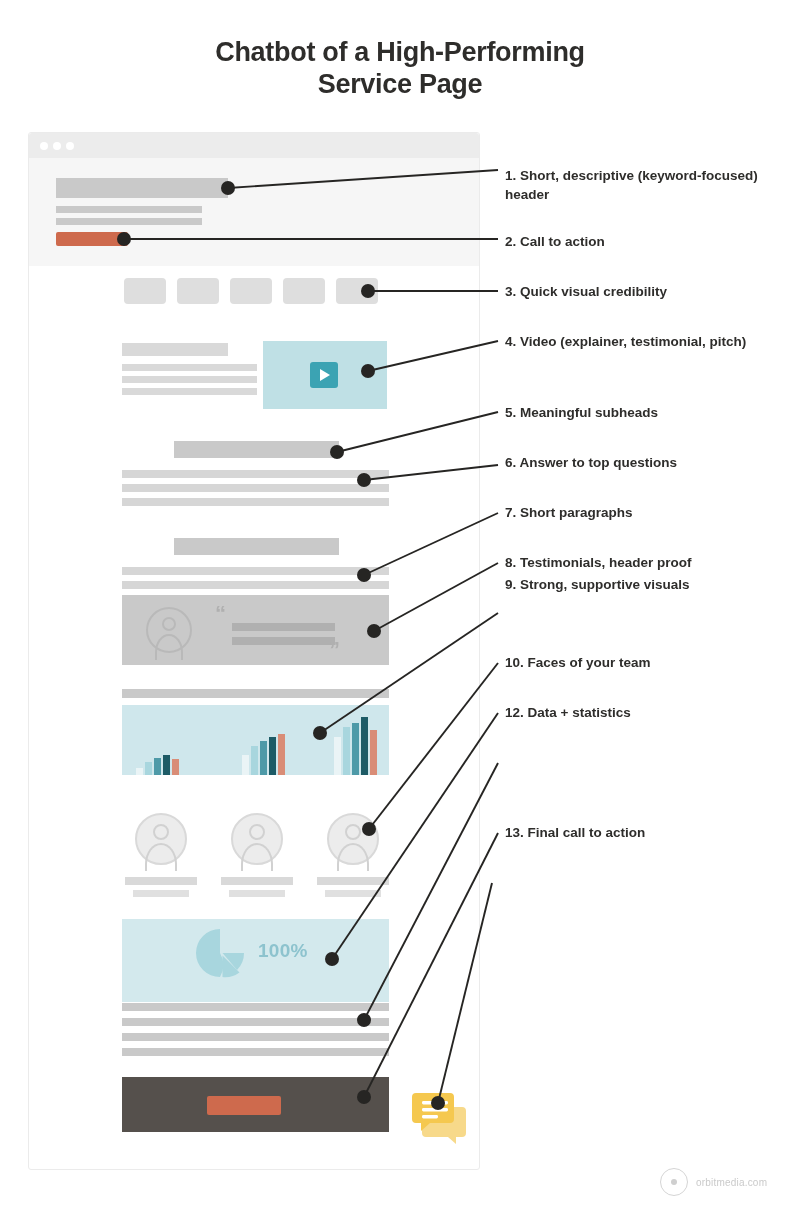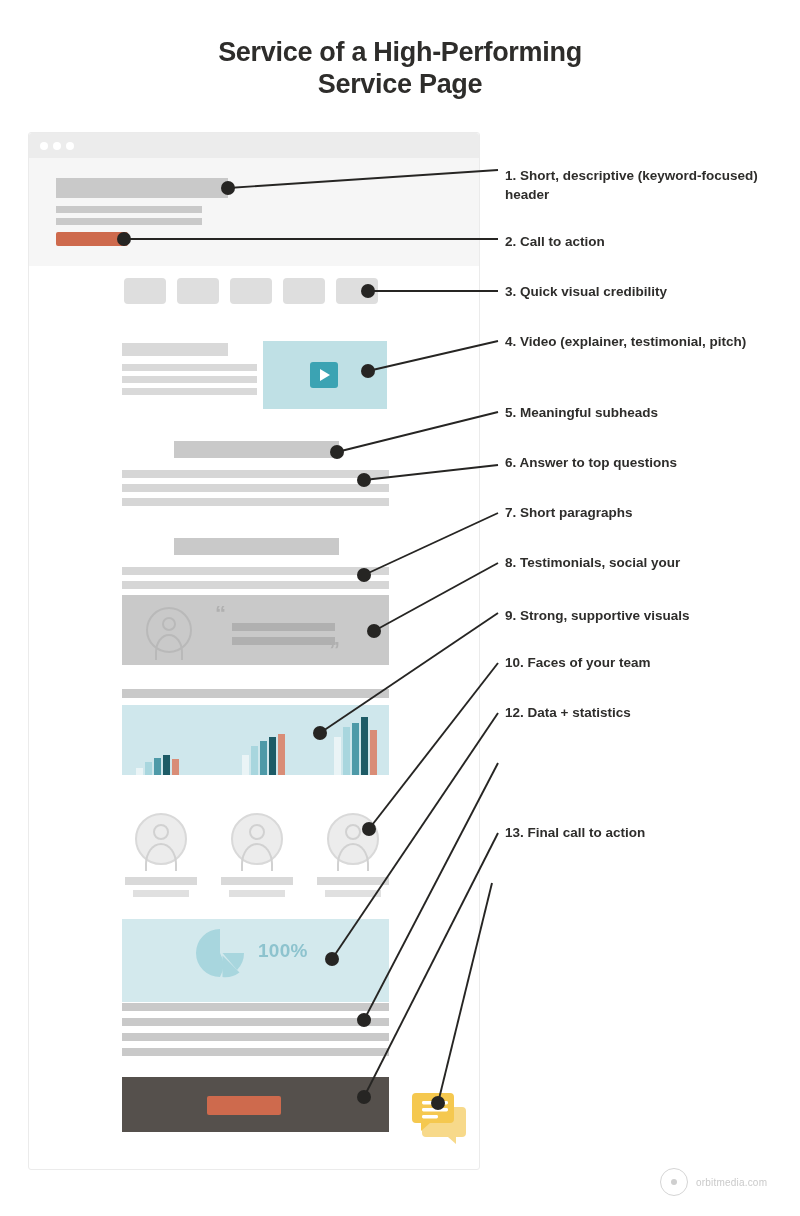--- a/index.html
+++ b/index.html
@@ -184,21 +184,21 @@
 
   
   #connectors { position: absolute; left: 0; top: 0; width: 800px; height: 1216px; pointer-events: none; }
 </style>
 </head>
 <body>
 
 <div id="page">
 
   <div id="title">
-    <span>Service of a High-Performing</span>
+    <span>Chatbot of a High-Performing</span>
     <span class="l2">Service Page</span>
   </div>
 
   <div id="card">
 
     <div id="chrome">
       <span class="dot-btn d1"></span>
       <span class="dot-btn d2"></span>
       <span class="dot-btn d3"></span>
     </div>
@@ -370,22 +370,22 @@
     </g>
   </svg>
 
   <div class="label" id="lb1" style="top:166px"><span>1.</span> <span class="txt">Short, descriptive (keyword-focused) header</span></div>
   <div class="label" id="lb2" style="top:232px"><span>2.</span> <span class="txt">Call to action</span></div>
   <div class="label" id="lb3" style="top:282px"><span>3.</span> <span class="txt">Quick visual credibility</span></div>
   <div class="label" id="lb4" style="top:332px"><span>4.</span> <span class="txt">Video (explainer, testimonial, pitch)</span></div>
   <div class="label" id="lb5" style="top:403px"><span>5.</span> <span class="txt">Meaningful subheads</span></div>
   <div class="label" id="lb6" style="top:453px"><span>6.</span> <span class="txt">Answer to top questions</span></div>
   <div class="label" id="lb7" style="top:503px"><span>7.</span> <span class="txt">Short paragraphs</span></div>
-  <div class="label" id="lb8" style="top:553px"><span>8.</span> <span class="txt">Testimonials, social your</span></div>
-  <div class="label" id="lb9" style="top:606px"><span>9.</span> <span class="txt">Strong, supportive visuals</span></div>
+  <div class="label" id="lb8" style="top:553px"><span>8.</span> <span class="txt">Testimonials, header proof</span></div>
+  <div class="label" id="lb9" style="top:575px"><span>9.</span> <span class="txt">Strong, supportive visuals</span></div>
   <div class="label" id="lb10" style="top:653px"><span>10.</span> <span class="txt">Faces of your team</span></div>
   <div class="label" id="lb11" style="top:703px"><span>12.</span> <span class="txt">Data + statistics</span></div>
   <div class="label" id="lb13" style="top:823px"><span>13.</span> <span class="txt">Final call to action</span></div>
 
   <div id="footer">
     <div id="orbit">
       <span id="orbit-ring"></span>
       <span id="orbit-core"></span>
     </div>
     <span id="orbit-txt">orbitmedia.com</span>

